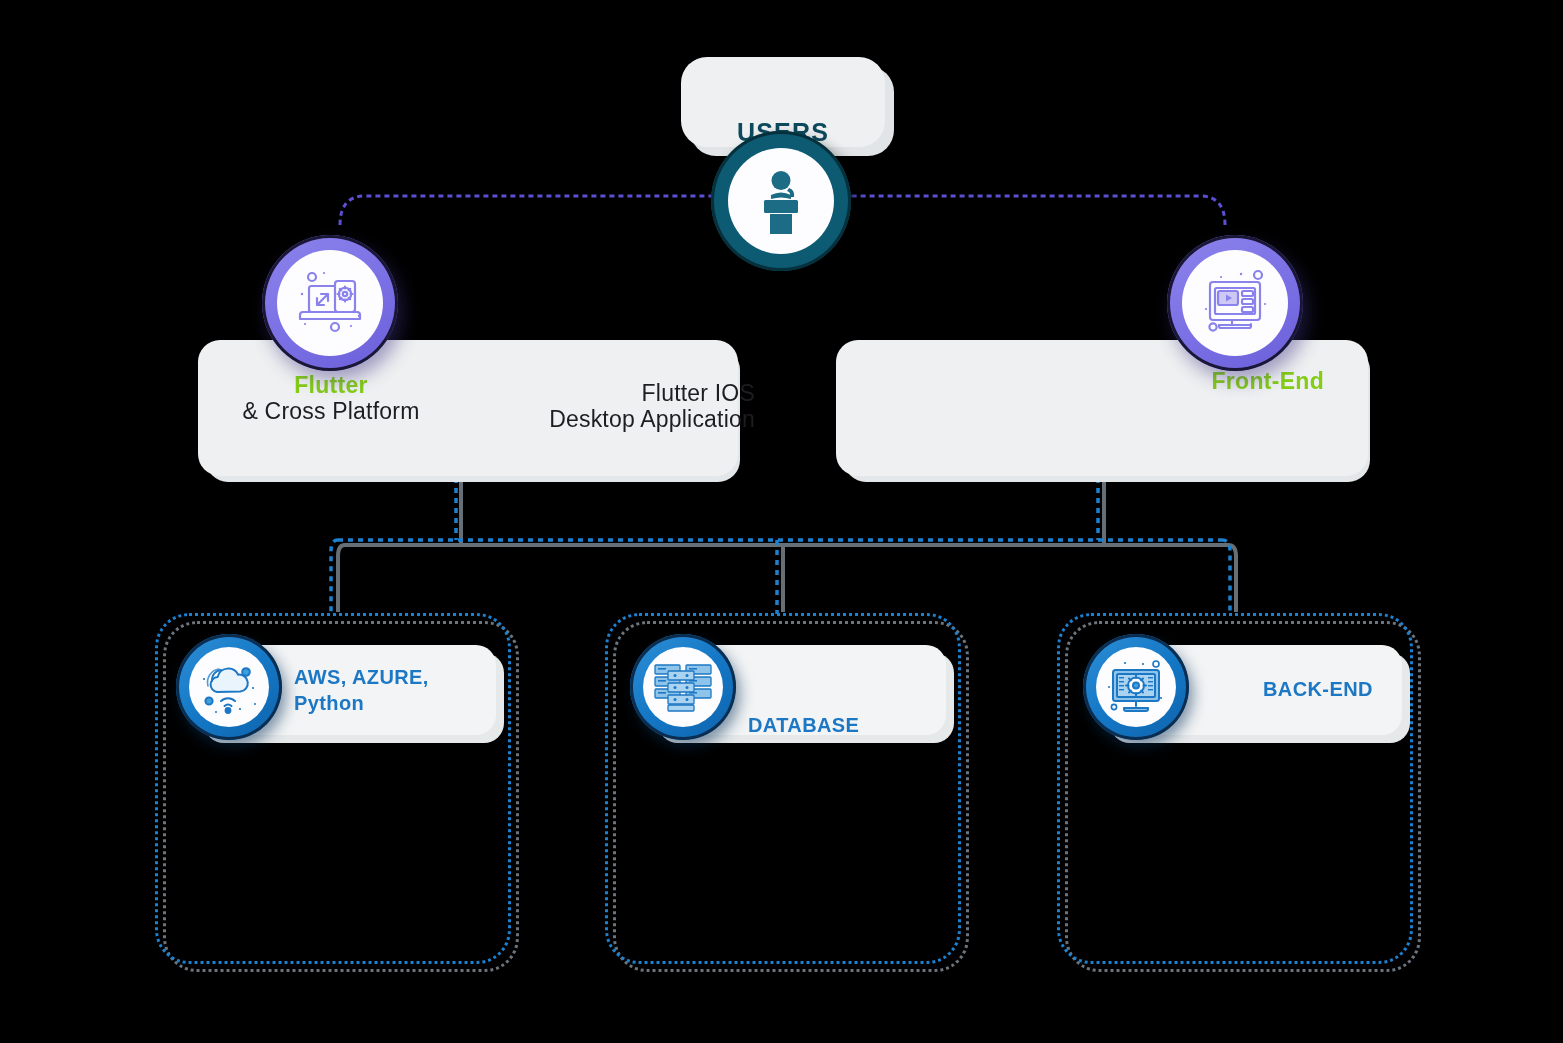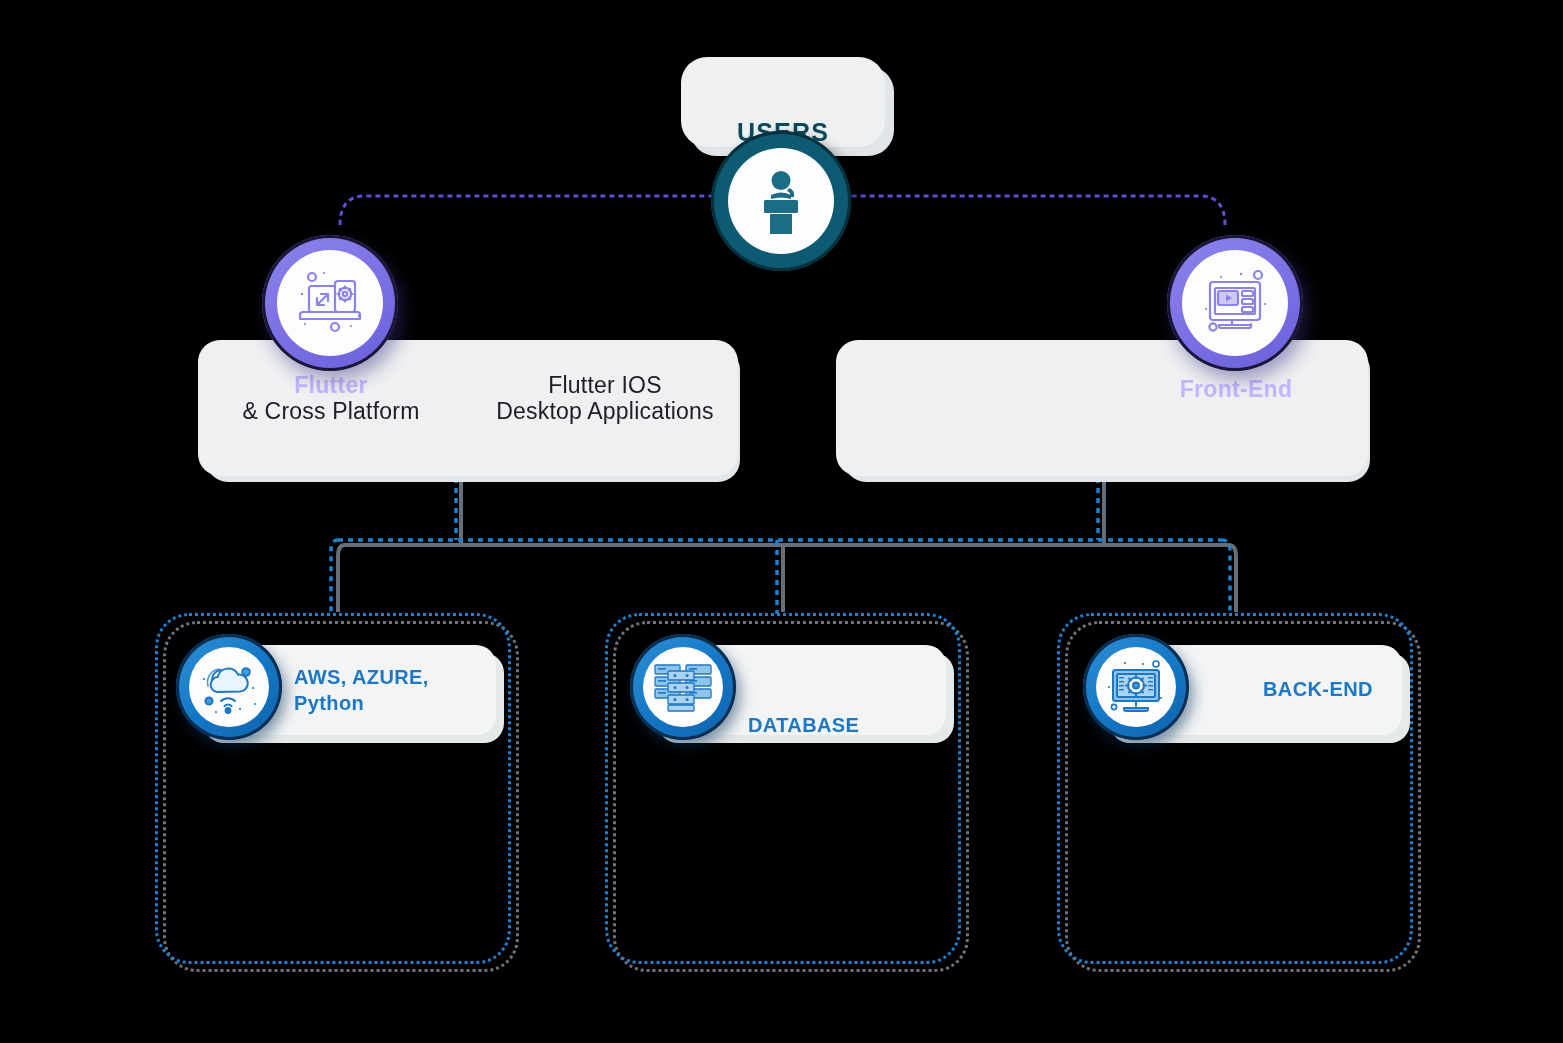--- a/index.html
+++ b/index.html
@@ -53,26 +53,26 @@
   #backend-badge{left:1083px;top:634px;width:106px;height:106px;}
 
   
   #panel-left-shadow{left:206px;top:348px;width:534px;height:134px;}
   #panel-left{left:198px;top:340px;width:540px;height:136px;}
   #panel-right-shadow{left:844px;top:348px;width:526px;height:134px;}
   #panel-right{left:836px;top:340px;width:532px;height:136px;}
 
   .panel-text{position:absolute;z-index:4;color:#1d1d22;
       font-size:23px;line-height:26px;text-align:center;letter-spacing:.2px;}
-  .panel-title{font-size:23px;font-weight:bold;color:#c4b5fd;letter-spacing:.3px;}
+  .panel-title{font-size:23px;font-weight:bold;color:#84cc16;letter-spacing:.3px;}
 
   #flutter-text{left:212px;top:372px;width:238px;}
-  #flutter-list{left:455px;top:372px;width:300px;text-align:center;line-height:26px;}
+  #flutter-list{left:455px;top:380px;width:300px;text-align:right;line-height:26px;}
   #macos-text{left:905px;top:372px;width:240px;}
-  #frontend-text{left:1148px;top:376px;width:176px;}
+  #frontend-text{left:1148px;top:368px;width:176px;text-align:right;}
 
   
   .card{position:absolute;border:3px dotted #1b81d0;border-radius:34px;
         background:transparent;z-index:3;}
   .card-shadow{position:absolute;border:3px dotted #6c757d;border-radius:34px;
         background:transparent;z-index:2;}
   #card1{left:155px;top:613px;width:350px;height:345px;}
   #card1-shadow{left:163px;top:621px;width:350px;height:345px;}
   #card2{left:605px;top:613px;width:350px;height:345px;}
   #card2-shadow{left:613px;top:621px;width:350px;height:345px;}
@@ -171,21 +171,21 @@
     </div>
   </div>
 
   <div class="panel-text" id="flutter-text">
     <div class="panel-title">Flutter</div>
     <div>&amp; Cross Platform</div>
   </div>
 
   <div class="panel-text" id="flutter-list">
     <div>Flutter IOS</div>
-    <div>Desktop Applications</div>
+    <div>Desktop Application</div>
   </div>
 
   <div class="panel-shadow" id="panel-right-shadow"></div>
   <div class="panel" id="panel-right"></div>
 
   <div class="badge badge-purple" id="frontend-badge">
     <div class="ring"></div>
     <div class="inner">
       <svg width="78" height="78" viewBox="0 0 78 78">
         <g fill="none" stroke="#8b83ec" stroke-width="2.2" stroke-linecap="round" stroke-linejoin="round">

